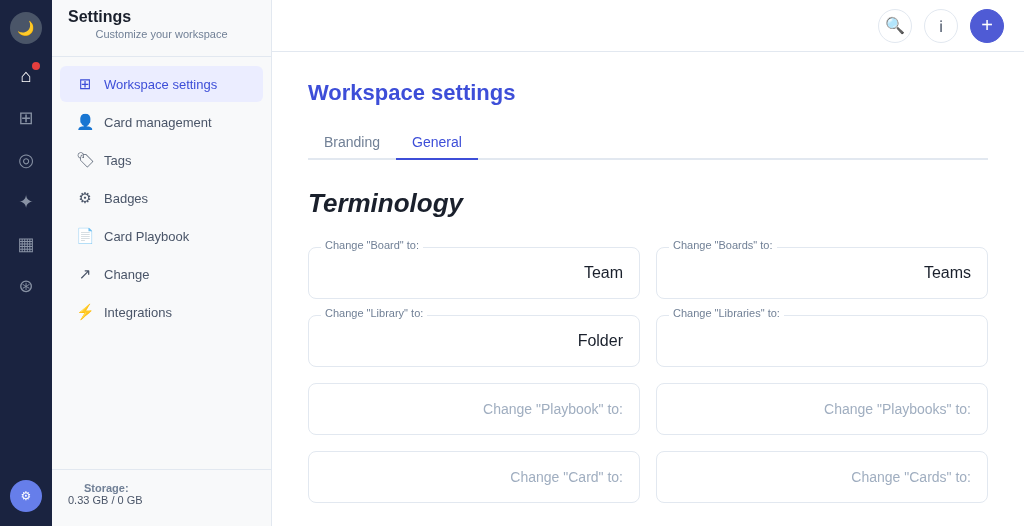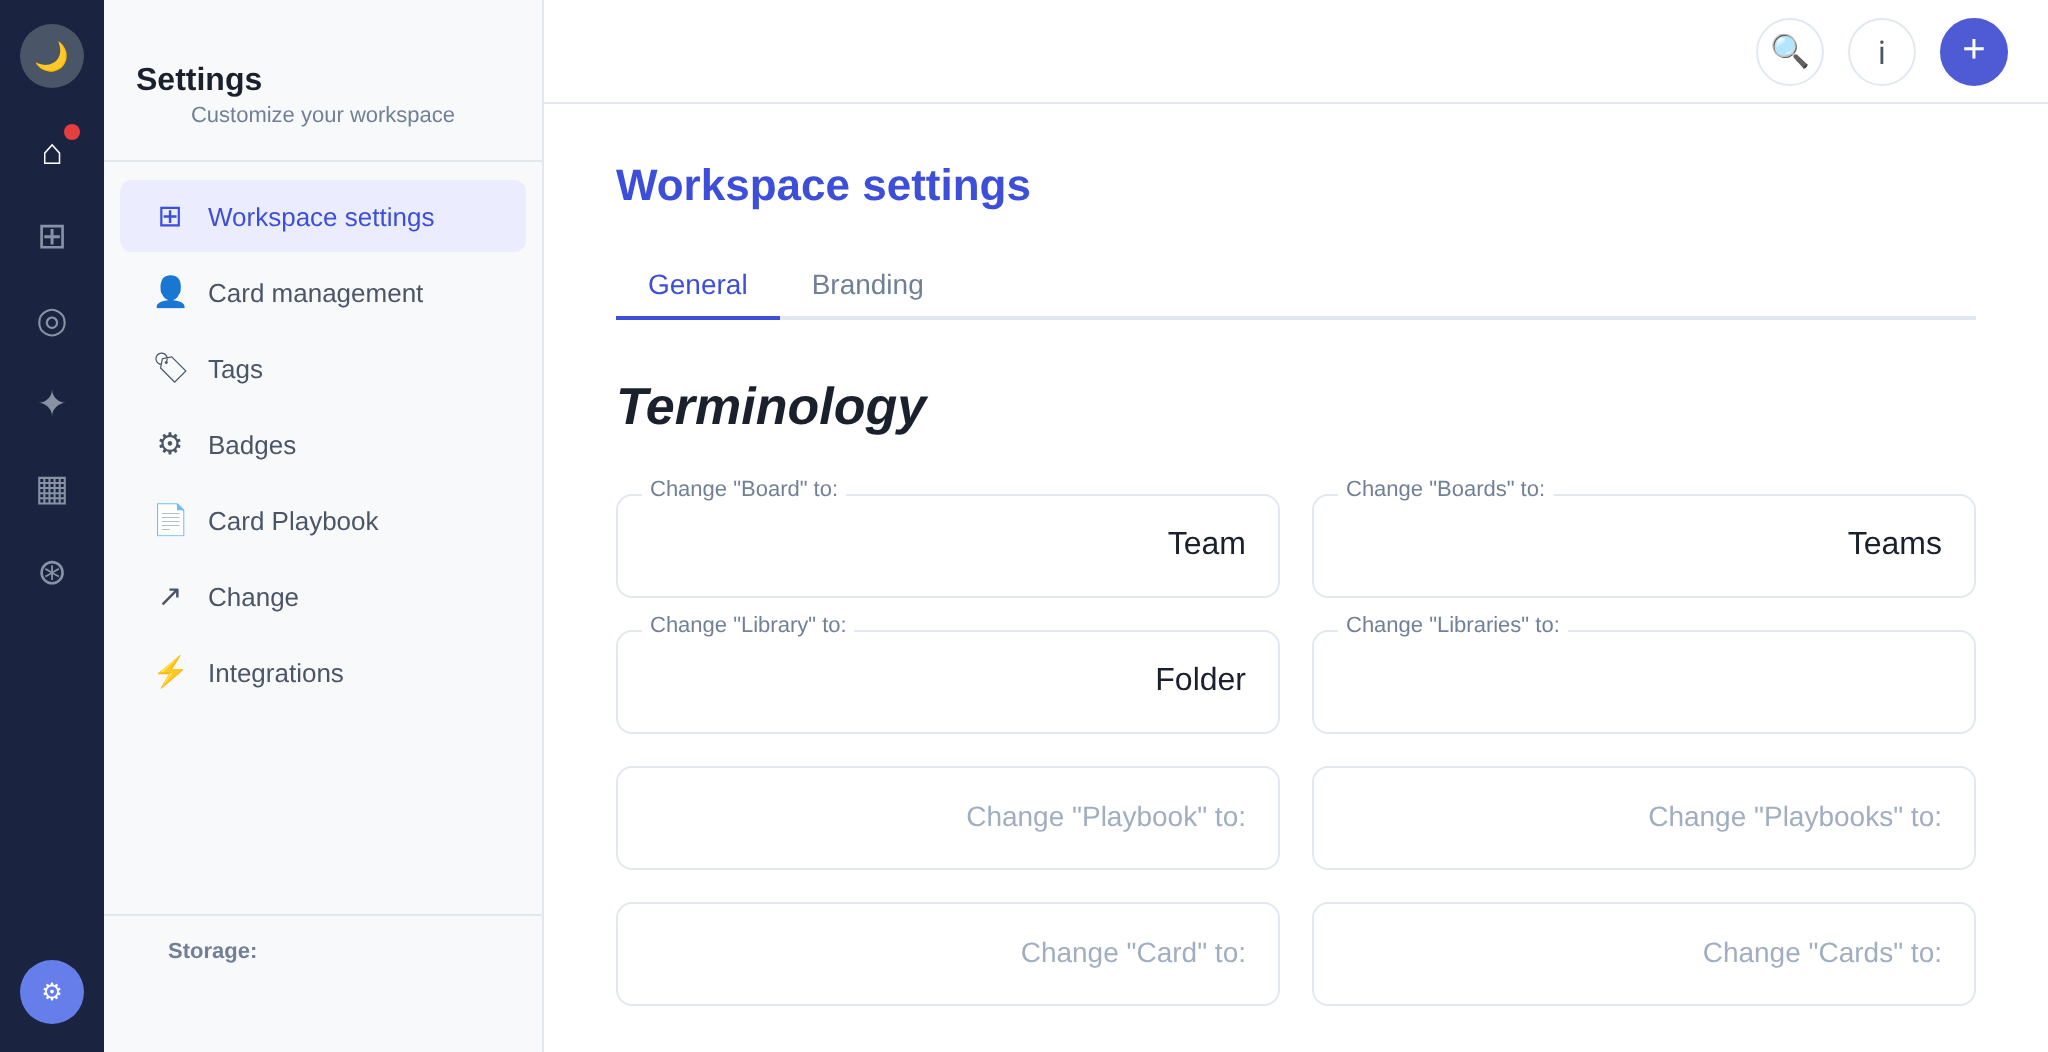--- a/index.html
+++ b/index.html
@@ -55,21 +55,21 @@
       color: white; font-size: 12px;
     }
 
     
     .sidebar {
       width: 220px;
       background: #f8f9fa;
       border-right: 1px solid #e2e8f0;
       display: flex;
       flex-direction: column;
-      padding: 32px 0;
+      padding: 8px 0;
       flex-shrink: 0;
     }
     .sidebar-header {
       padding: 0 16px 16px;
       border-bottom: 1px solid #e2e8f0;
       margin-bottom: 8px;
     }
     .sidebar-header h2 {
       font-size: 16px; font-weight: 700; color: #1a202c;
     }
@@ -257,42 +257,43 @@
     <span class="item-icon">↗</span>
     <span>Change</span>
   </div>
   <div class="sidebar-item">
     <span class="item-icon">⚡</span>
     <span>Integrations</span>
   </div>
 
   <div class="sidebar-footer">
     <div class="storage-label">Storage:</div>
+    <div class="storage-value">0.33 GB / 0 GB</div>
   </div>
 </div>
 
 <div class="main">
   <div class="topbar">
     <div class="topbar-icon">
       <span>🔍</span>
     </div>
     <div class="topbar-icon">
       <span>ℹ</span>
     </div>
     <div class="topbar-icon primary">
       <span>+</span>
     </div>
   </div>
 
   <div class="content">
     <h1 class="page-title">Workspace settings</h1>
 
     <div class="tabs">
+      <div class="tab">Branding</div>
       <div class="tab active">General</div>
-      <div class="tab">Branding</div>
     </div>
 
     <h2 class="section-title">Terminology</h2>
 
     <div class="form-grid">
       <div class="field-group">
         <label>Change "Board" to:</label>
         <input type="text" value="Team" style="">
       </div>
       <div class="field-group">

